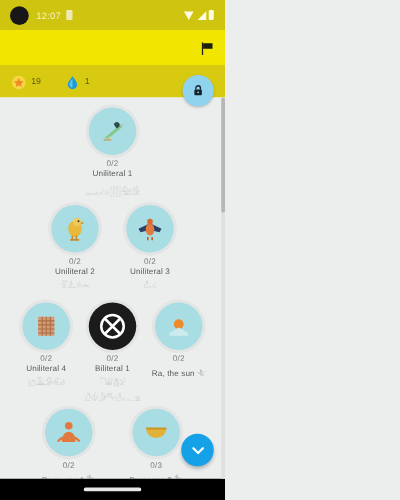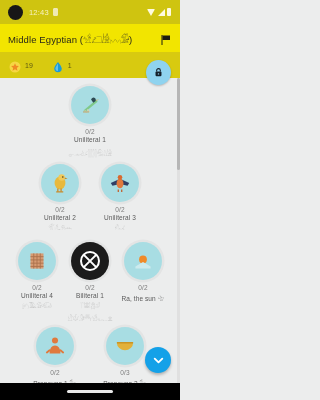--- a/index.html
+++ b/index.html
@@ -150,34 +150,31 @@
   }
   .nav-pill{
     width:46px; height:2.5px; border-radius:2px; background:#e8e8e8;
   }
 </style>
 </head>
 <body>
 
 <div class="statusbar">
   <div class="cam-cutout"></div>
-  <div class="sb-time">12:43</div>
+  <div class="sb-time">12:07</div>
   <div class="sb-smallicon"></div>
   <div class="sb-spacer"></div>
   <div class="sb-right">
     <span class="ic-wifi"></span>
     <span class="ic-signal"></span>
     <span class="ic-battery"></span>
   </div>
 </div>
 
 <div class="appbar">
-  <div class="appbar-title">
-    <span>Middle Egyptian (</span><span class="glyphs">𓀴𓆎𓀚𓈊𓀑</span><span>)</span>
-  </div>
   <div class="appbar-spacer"></div>
   <span class="flag-icon">
     <svg viewBox="0 0 24 24" aria-hidden="true">
       <rect x="3" y="2" width="2" height="20" fill="#1d1d10"></rect>
       <path d="M5 3 L20 3 L20 12 L5 12 Z" fill="#1d1d10"></path>
     </svg>
   </span>
 </div>
 
 <div class="statsbar">

